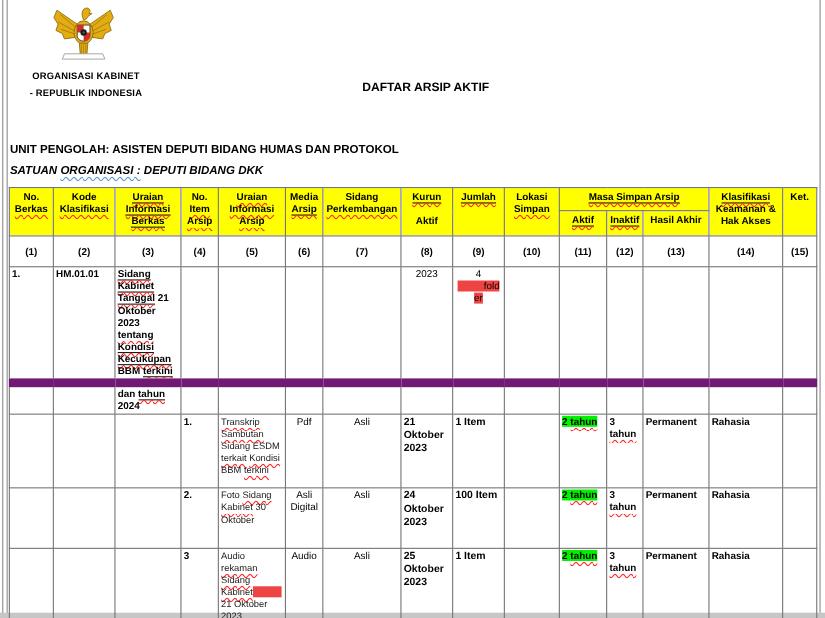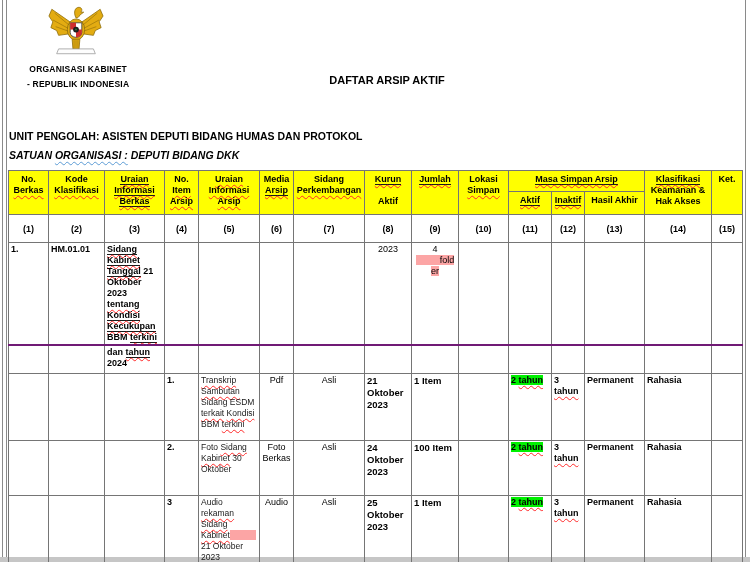--- a/index.html
+++ b/index.html
@@ -25,36 +25,36 @@
     border-collapse:collapse; table-layout:fixed; }
   table.arsip th, table.arsip td {
     border:1px solid #757575; padding:1px 2px; vertical-align:top;
     overflow:hidden; white-space:pre-wrap; word-wrap:break-word;
   }
   table.arsip th { background:#FFFF00; font-weight:bold; text-align:center;
     font-size:9px; line-height:11px; padding-top:3px; }
   th.fs8 { font-size:8px; line-height:10px; }
   tr.numrow td { font-weight:bold; font-size:9px; text-align:center;
     vertical-align:middle; height:25px; }
-  tr.split-top td { border-top:2px solid #701a75; }
+  tr.split-top td { border-top:8px solid #701a75; }
 
   td.c-bold  { font-weight:bold; font-size:9px;  line-height:11px; }
   td.c-desc  { font-weight:normal; font-size:8.5px; line-height:11px; color:#1a1a1a; }
   td.c-plain { font-weight:normal; font-size:9px; line-height:11px;text-align:center; }
   td.c-dbold { font-weight:bold; font-size:9.5px; line-height:12px; }
 
   .sq  { text-decoration-line:underline; text-decoration-style:wavy;
          text-decoration-color:#ff2a2a; text-decoration-thickness:1px; text-underline-offset:2px; }
   .usq { border-bottom:1px solid #1a1a1a; text-decoration-line:underline;
          text-decoration-style:wavy; text-decoration-color:#ff2a2a;
          text-decoration-thickness:1px; text-underline-offset:2px; }
   .bsq { text-decoration-line:underline; text-decoration-style:wavy;
          text-decoration-color:#5b9bd5; text-decoration-thickness:1px; text-underline-offset:2px; }
   .hlg { background:#00f000; }
-  .hlb { background:#fca5a5;padding-left:24px; }
+  .hlb { background:#ef4444;padding-left:24px; }
   .hlg.sq { text-decoration-line:underline; text-decoration-style:wavy; text-decoration-color:#ff2a2a; }
 
   .row-h-header1 { height:21px; }
   .row-h-header2 { height:23px; }
 </style>
 </head>
 <body>
 
 <div class="page-edge-left"></div>
 <div class="page-edge-right"></div>
@@ -224,21 +224,21 @@
     <td class="c-bold">Rahasia</td>
     <td></td>
   </tr>
 
   <tr style="height:55px">
     <td></td>
     <td></td>
     <td></td>
     <td class="c-bold">2.</td>
     <td class="c-desc"><span>Foto </span><span class="sq">Sidang</span><span> </span><span class="sq">Kabinet</span><span> 30 Oktober</span></td>
-    <td class="c-plain">Foto Berkas</td>
+    <td class="c-plain">Asli Digital</td>
     <td class="c-plain">Asli</td>
     <td class="c-dbold">24 Oktober 2023</td>
     <td class="c-dbold">100 Item</td>
     <td></td>
     <td class="c-bold"><span class="hlg">2 </span><span class="hlg sq">tahun</span></td>
     <td class="c-bold"><span>3 </span><span class="sq">tahun</span></td>
     <td class="c-bold">Permanent</td>
     <td class="c-bold">Rahasia</td>
     <td></td>
   </tr>

